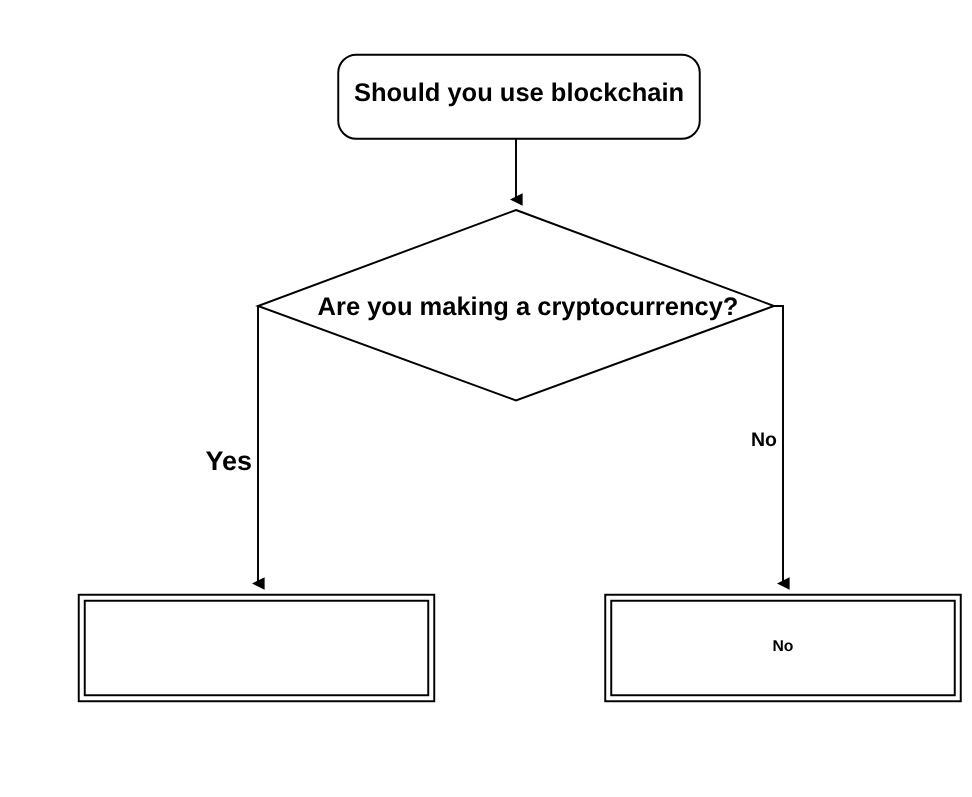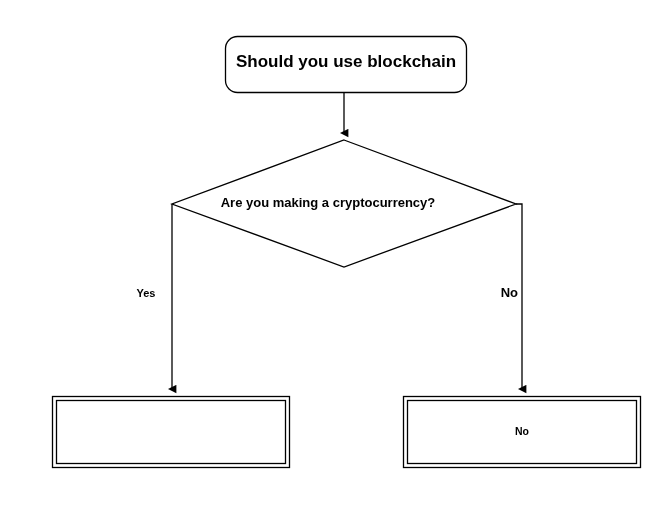--- a/index.html
+++ b/index.html
@@ -34,31 +34,31 @@
     pointer-events: none;
   }
   #start-text {
     left: 205px;
     top: 53px;
     width: 242px;
     font-size: 17px;
     letter-spacing: 0px;
   }
   #decision-text {
-    left: 136px;
+    left: 160px;
     top: 196px;
     width: 344px;
-    font-size: 13px;
+    font-size: 17px;
   }
   #yes-label {
     left: 104px;
-    top: 288px;
+    top: 298px;
     width: 44px;
-    font-size: 11px;
-    text-align: center;
+    font-size: 18px;
+    text-align: right;
   }
   #no-label {
     left: 454px;
     top: 286px;
     width: 44px;
     font-size: 13px;
     text-align: right;
   }
   #left-end-text {
     left: 36px;

